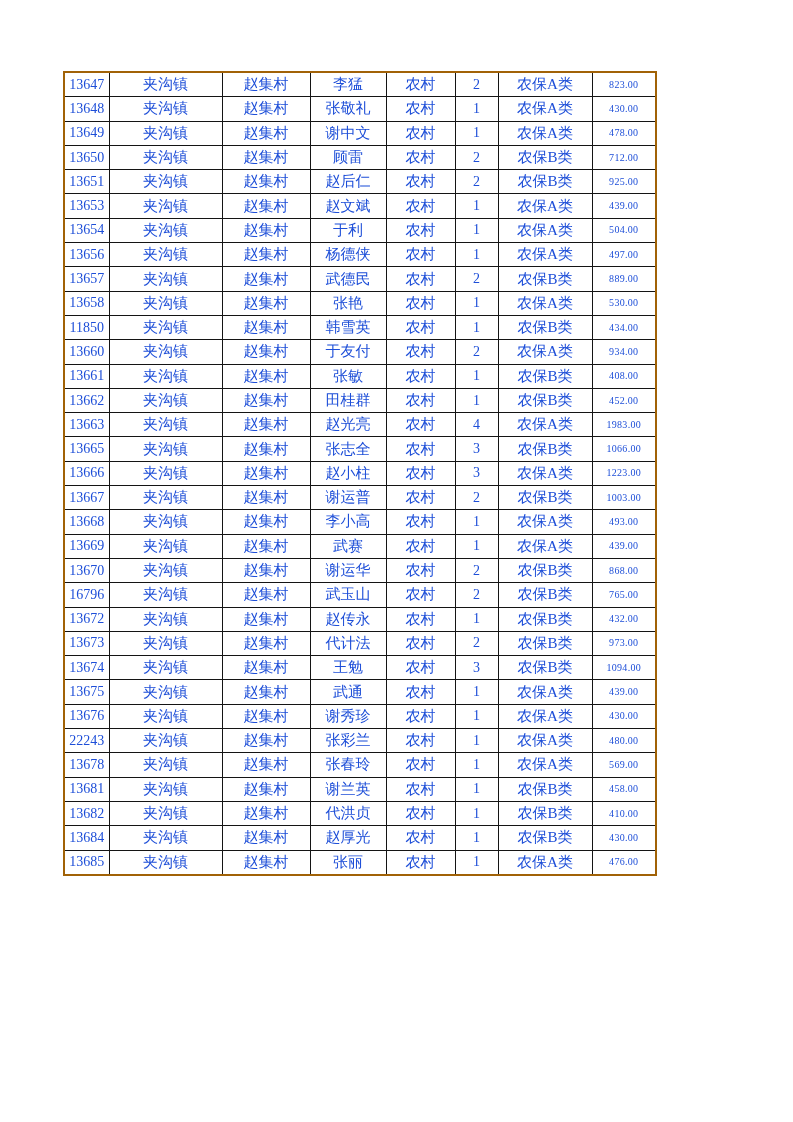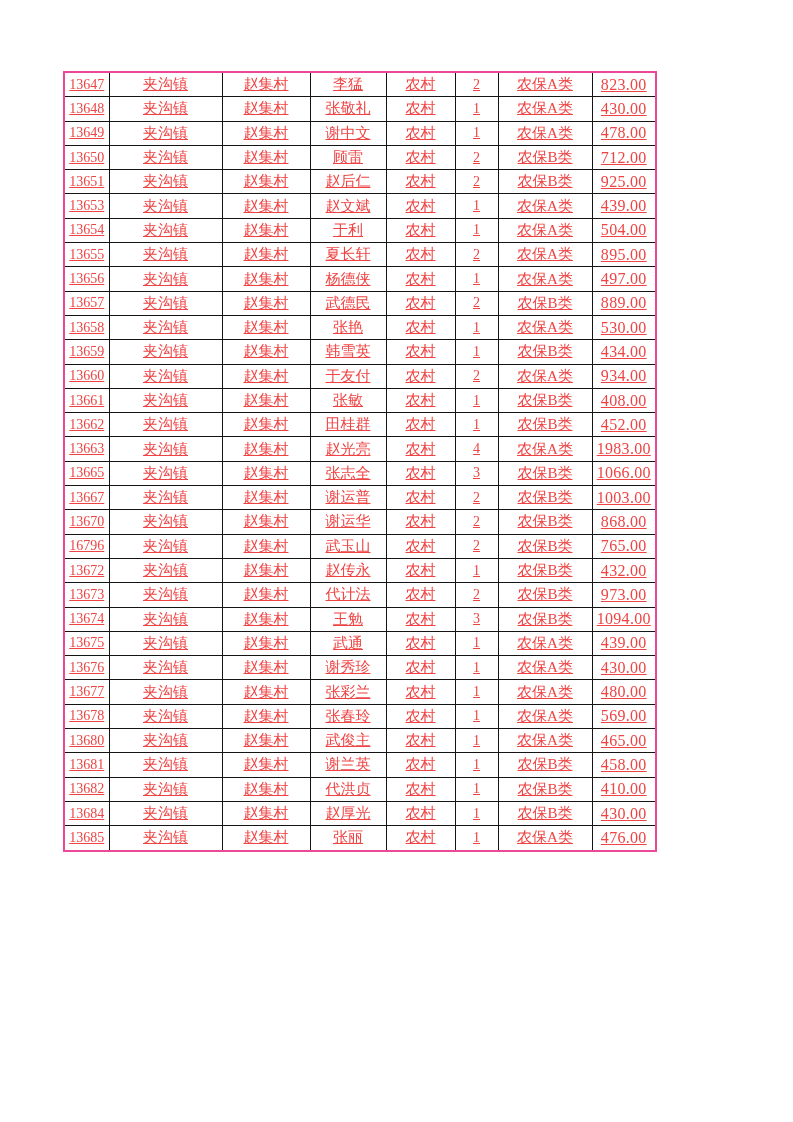--- a/index.html
+++ b/index.html
@@ -19,37 +19,36 @@
     width: 793px; height: 1122px;
     background: #ffffff;
   }
   table.roster {
     position: absolute;
     left: 63px;
     top: 71px;
     border-collapse: collapse;
     table-layout: fixed;
     font-size: 15px;
-    color: #ef4444;
-    border: 2px solid #ec4899;
-    text-decoration: underline;
+    color: #1d4ed8;
+    border: 2px solid #a16207;
   }
   table.roster td {
     border: 1.6px solid #141414;
     height: 23.3px;
     padding: 0;
     text-align: center;
     vertical-align: middle;
     white-space: nowrap;
     overflow: hidden;
     line-height: 1;
   }
   td.col-serial   { font-size: 14px; }
   td.col-count    { font-size: 14px; }
-  td.col-amount   { font-size: 16px; letter-spacing: 0.3px; border-radius: 10px; }
+  td.col-amount   { font-size: 10px; letter-spacing: 0.3px; border-radius: 10px; }
 </style>
 </head>
 <body>
 
 <div class="page">
   <table class="roster">
     <colgroup>
       <col style="width:45px">
       <col style="width:113px">
       <col style="width:88px">
@@ -124,30 +123,20 @@
           <td class="col-serial">13654</td>
           <td class="col-town">夹沟镇</td>
           <td class="col-village">赵集村</td>
           <td class="col-name">于利</td>
           <td class="col-residence">农村</td>
           <td class="col-count">1</td>
           <td class="col-category">农保A类</td>
           <td class="col-amount">504.00</td>
         </tr>
         <tr>
-          <td class="col-serial">13655</td>
-          <td class="col-town">夹沟镇</td>
-          <td class="col-village">赵集村</td>
-          <td class="col-name">夏长轩</td>
-          <td class="col-residence">农村</td>
-          <td class="col-count">2</td>
-          <td class="col-category">农保A类</td>
-          <td class="col-amount">895.00</td>
-        </tr>
-        <tr>
           <td class="col-serial">13656</td>
           <td class="col-town">夹沟镇</td>
           <td class="col-village">赵集村</td>
           <td class="col-name">杨德侠</td>
           <td class="col-residence">农村</td>
           <td class="col-count">1</td>
           <td class="col-category">农保A类</td>
           <td class="col-amount">497.00</td>
         </tr>
         <tr>
@@ -164,21 +153,21 @@
           <td class="col-serial">13658</td>
           <td class="col-town">夹沟镇</td>
           <td class="col-village">赵集村</td>
           <td class="col-name">张艳</td>
           <td class="col-residence">农村</td>
           <td class="col-count">1</td>
           <td class="col-category">农保A类</td>
           <td class="col-amount">530.00</td>
         </tr>
         <tr>
-          <td class="col-serial">13659</td>
+          <td class="col-serial">11850</td>
           <td class="col-town">夹沟镇</td>
           <td class="col-village">赵集村</td>
           <td class="col-name">韩雪英</td>
           <td class="col-residence">农村</td>
           <td class="col-count">1</td>
           <td class="col-category">农保B类</td>
           <td class="col-amount">434.00</td>
         </tr>
         <tr>
           <td class="col-serial">13660</td>
@@ -224,30 +213,60 @@
           <td class="col-serial">13665</td>
           <td class="col-town">夹沟镇</td>
           <td class="col-village">赵集村</td>
           <td class="col-name">张志全</td>
           <td class="col-residence">农村</td>
           <td class="col-count">3</td>
           <td class="col-category">农保B类</td>
           <td class="col-amount">1066.00</td>
         </tr>
         <tr>
+          <td class="col-serial">13666</td>
+          <td class="col-town">夹沟镇</td>
+          <td class="col-village">赵集村</td>
+          <td class="col-name">赵小柱</td>
+          <td class="col-residence">农村</td>
+          <td class="col-count">3</td>
+          <td class="col-category">农保A类</td>
+          <td class="col-amount">1223.00</td>
+        </tr>
+        <tr>
           <td class="col-serial">13667</td>
           <td class="col-town">夹沟镇</td>
           <td class="col-village">赵集村</td>
           <td class="col-name">谢运普</td>
           <td class="col-residence">农村</td>
           <td class="col-count">2</td>
           <td class="col-category">农保B类</td>
           <td class="col-amount">1003.00</td>
         </tr>
         <tr>
+          <td class="col-serial">13668</td>
+          <td class="col-town">夹沟镇</td>
+          <td class="col-village">赵集村</td>
+          <td class="col-name">李小高</td>
+          <td class="col-residence">农村</td>
+          <td class="col-count">1</td>
+          <td class="col-category">农保A类</td>
+          <td class="col-amount">493.00</td>
+        </tr>
+        <tr>
+          <td class="col-serial">13669</td>
+          <td class="col-town">夹沟镇</td>
+          <td class="col-village">赵集村</td>
+          <td class="col-name">武赛</td>
+          <td class="col-residence">农村</td>
+          <td class="col-count">1</td>
+          <td class="col-category">农保A类</td>
+          <td class="col-amount">439.00</td>
+        </tr>
+        <tr>
           <td class="col-serial">13670</td>
           <td class="col-town">夹沟镇</td>
           <td class="col-village">赵集村</td>
           <td class="col-name">谢运华</td>
           <td class="col-residence">农村</td>
           <td class="col-count">2</td>
           <td class="col-category">农保B类</td>
           <td class="col-amount">868.00</td>
         </tr>
         <tr>
@@ -304,48 +323,38 @@
           <td class="col-serial">13676</td>
           <td class="col-town">夹沟镇</td>
           <td class="col-village">赵集村</td>
           <td class="col-name">谢秀珍</td>
           <td class="col-residence">农村</td>
           <td class="col-count">1</td>
           <td class="col-category">农保A类</td>
           <td class="col-amount">430.00</td>
         </tr>
         <tr>
-          <td class="col-serial">13677</td>
+          <td class="col-serial">22243</td>
           <td class="col-town">夹沟镇</td>
           <td class="col-village">赵集村</td>
           <td class="col-name">张彩兰</td>
           <td class="col-residence">农村</td>
           <td class="col-count">1</td>
           <td class="col-category">农保A类</td>
           <td class="col-amount">480.00</td>
         </tr>
         <tr>
           <td class="col-serial">13678</td>
           <td class="col-town">夹沟镇</td>
           <td class="col-village">赵集村</td>
           <td class="col-name">张春玲</td>
           <td class="col-residence">农村</td>
           <td class="col-count">1</td>
           <td class="col-category">农保A类</td>
           <td class="col-amount">569.00</td>
-        </tr>
-        <tr>
-          <td class="col-serial">13680</td>
-          <td class="col-town">夹沟镇</td>
-          <td class="col-village">赵集村</td>
-          <td class="col-name">武俊主</td>
-          <td class="col-residence">农村</td>
-          <td class="col-count">1</td>
-          <td class="col-category">农保A类</td>
-          <td class="col-amount">465.00</td>
         </tr>
         <tr>
           <td class="col-serial">13681</td>
           <td class="col-town">夹沟镇</td>
           <td class="col-village">赵集村</td>
           <td class="col-name">谢兰英</td>
           <td class="col-residence">农村</td>
           <td class="col-count">1</td>
           <td class="col-category">农保B类</td>
           <td class="col-amount">458.00</td>

